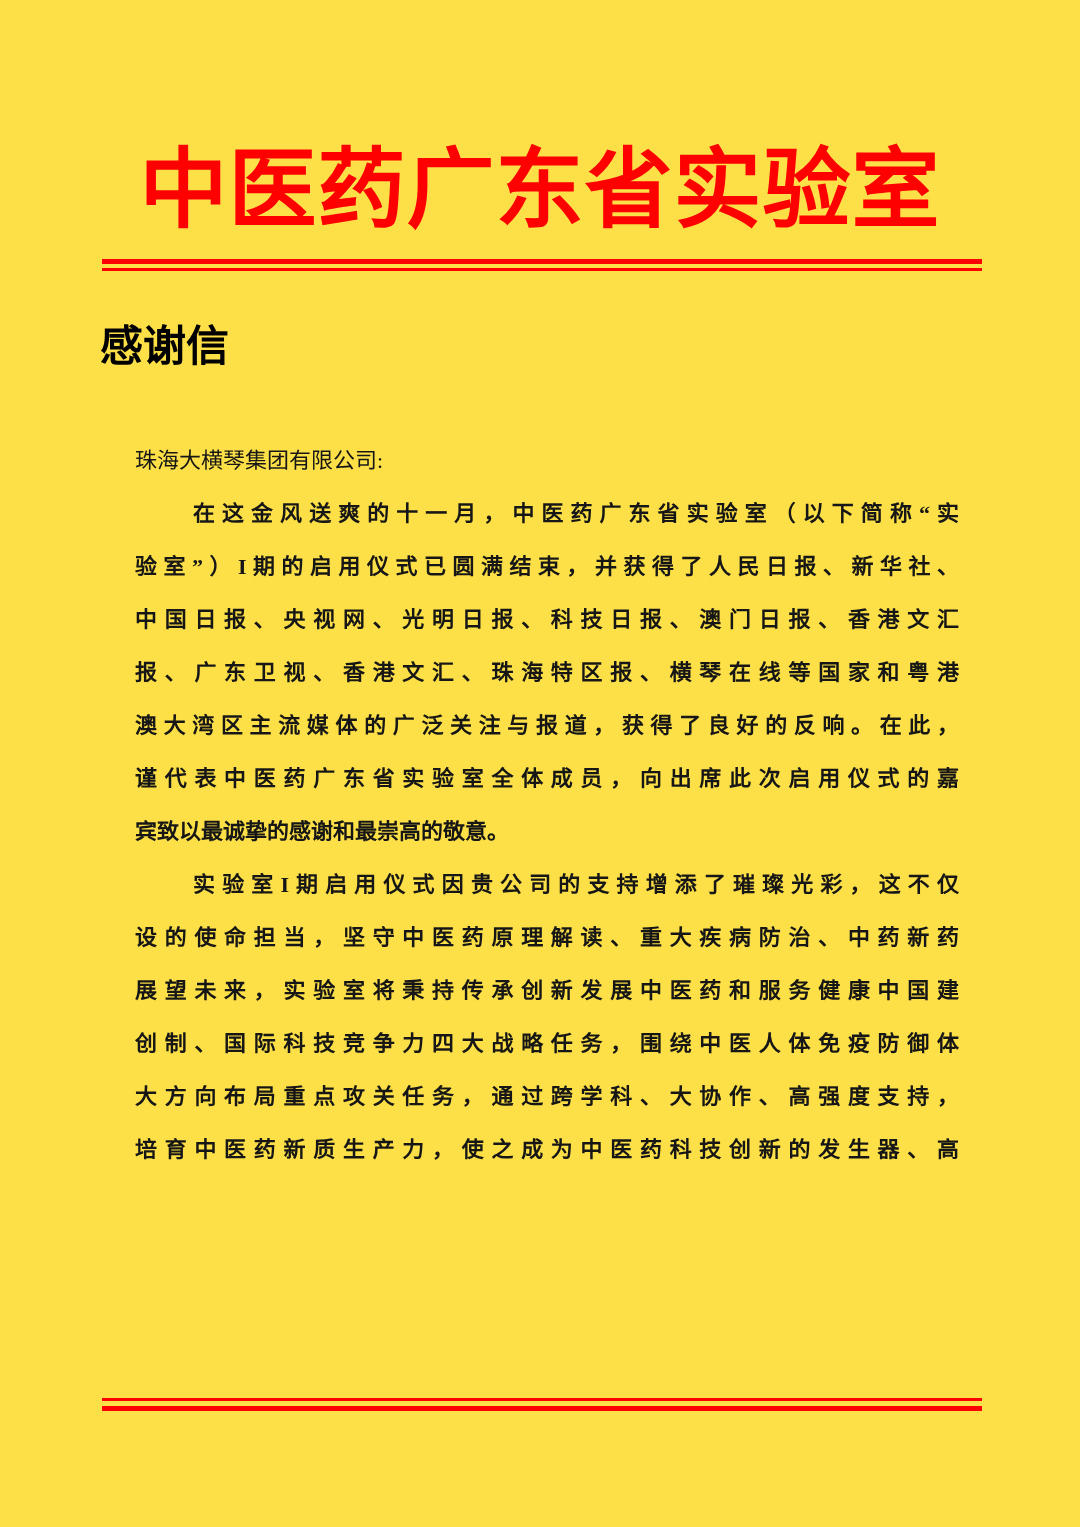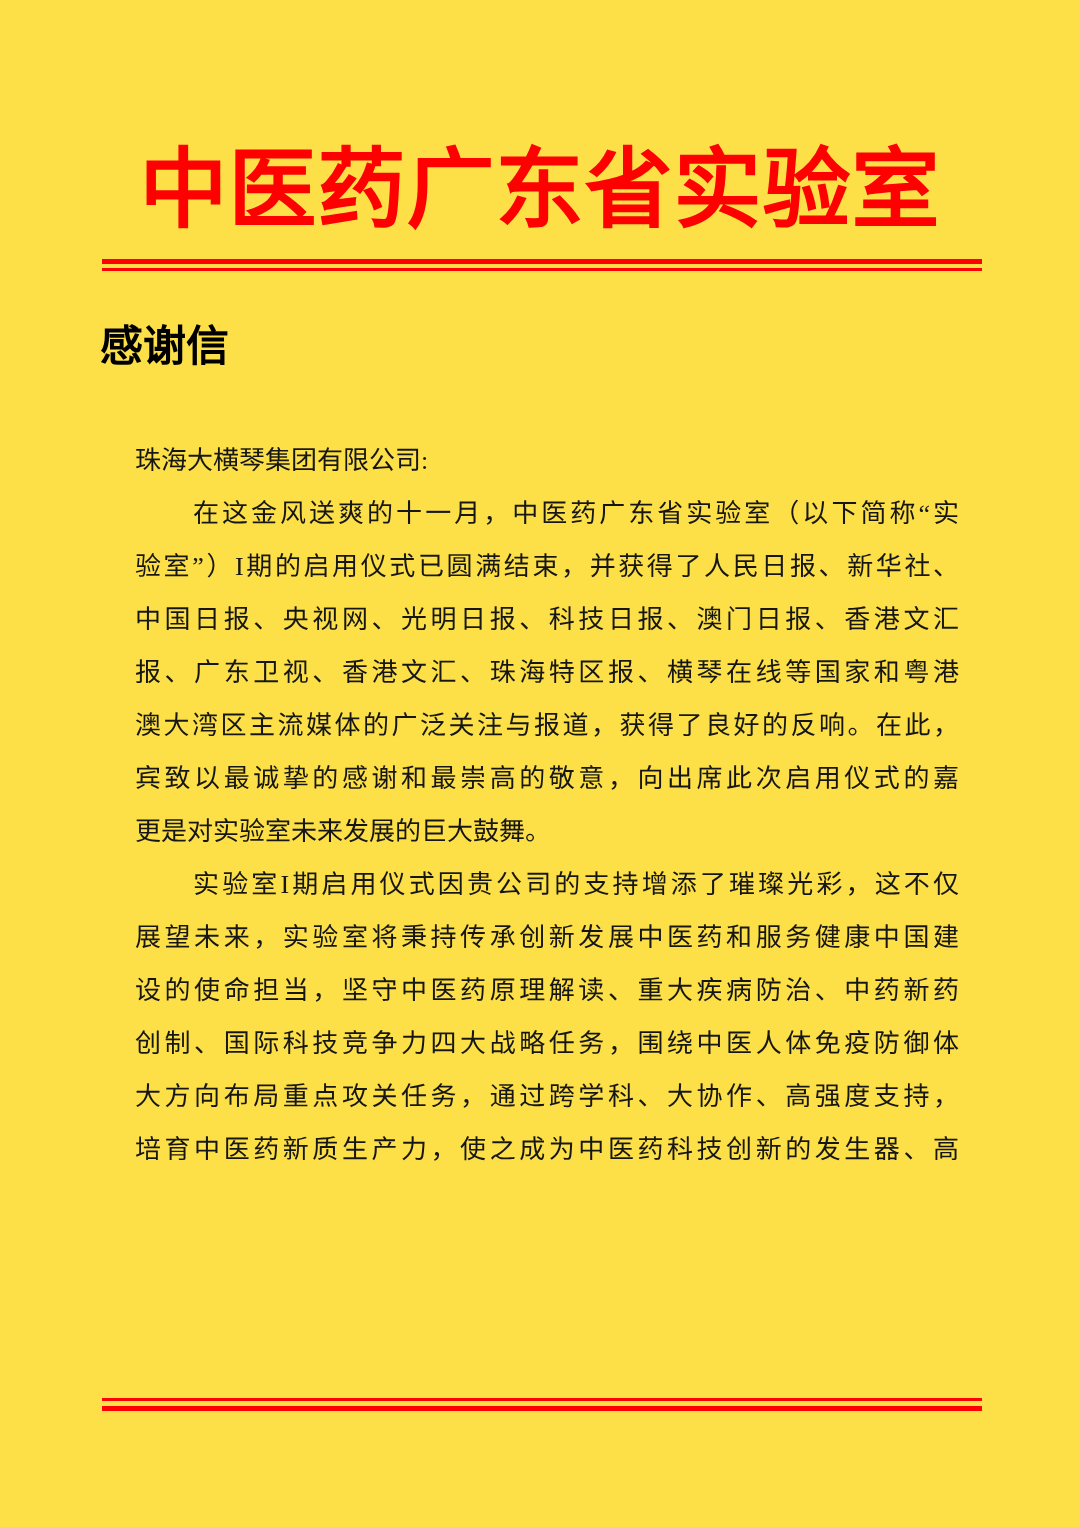--- a/index.html
+++ b/index.html
@@ -45,30 +45,31 @@
     font-weight: bold;
     color: #000000;
     line-height: 1.1;
   }
   
   .letter-body {
     position: absolute;
     top: 434px;
     left: 135px;
     width: 824px;
-    font-size: 26px;
+    font-size: 22px;
     color: #161616;
   }
   .line {
     height: 53px;
     line-height: 53px;
     text-align: justify;
     text-align-last: justify;
     overflow: hidden;
     white-space: nowrap;
+    font-weight: bold;
   }
   .line.para-start { text-indent: 58px; }
   .line.para-end   { text-align-last: left; }
   .salutation {
     height: 53px;
     line-height: 53px;
     text-align: left;
     overflow: hidden;
     white-space: nowrap;
   }
@@ -88,26 +89,26 @@
   <div class="letter-title">感谢信</div>
 
   <div class="letter-body">
     <div class="salutation">珠海大横琴集团有限公司:</div>
 
     <div class="line para-start">在这金风送爽的十一月，中医药广东省实验室（以下简称“实</div>
     <div class="line">验室”）I期的启用仪式已圆满结束，并获得了人民日报、新华社、</div>
     <div class="line">中国日报、央视网、光明日报、科技日报、澳门日报、香港文汇</div>
     <div class="line">报、广东卫视、香港文汇、珠海特区报、横琴在线等国家和粤港</div>
     <div class="line">澳大湾区主流媒体的广泛关注与报道，获得了良好的反响。在此，</div>
-    <div class="line">宾致以最诚挚的感谢和最崇高的敬意，向出席此次启用仪式的嘉</div>
-    <div class="line para-end">更是对实验室未来发展的巨大鼓舞。</div>
+    <div class="line">谨代表中医药广东省实验室全体成员，向出席此次启用仪式的嘉</div>
+    <div class="line para-end">宾致以最诚挚的感谢和最崇高的敬意。</div>
 
     <div class="line para-start">实验室I期启用仪式因贵公司的支持增添了璀璨光彩，这不仅</div>
+    <div class="line">设的使命担当，坚守中医药原理解读、重大疾病防治、中药新药</div>
     <div class="line">展望未来，实验室将秉持传承创新发展中医药和服务健康中国建</div>
-    <div class="line">设的使命担当，坚守中医药原理解读、重大疾病防治、中药新药</div>
     <div class="line">创制、国际科技竞争力四大战略任务，围绕中医人体免疫防御体</div>
     <div class="line">大方向布局重点攻关任务，通过跨学科、大协作、高强度支持，</div>
     <div class="line">培育中医药新质生产力，使之成为中医药科技创新的发生器、高</div>
   </div>
 
   <div class="rule rule-bottom">
     <div class="bar bar-thin"></div>
     <div class="bar bar-thick"></div>
   </div>
 

